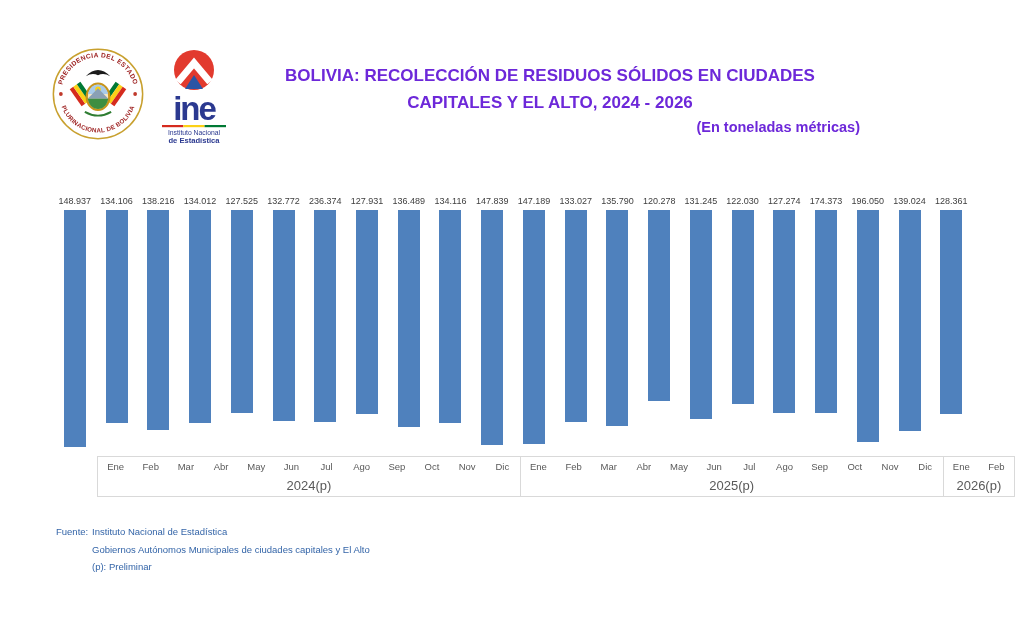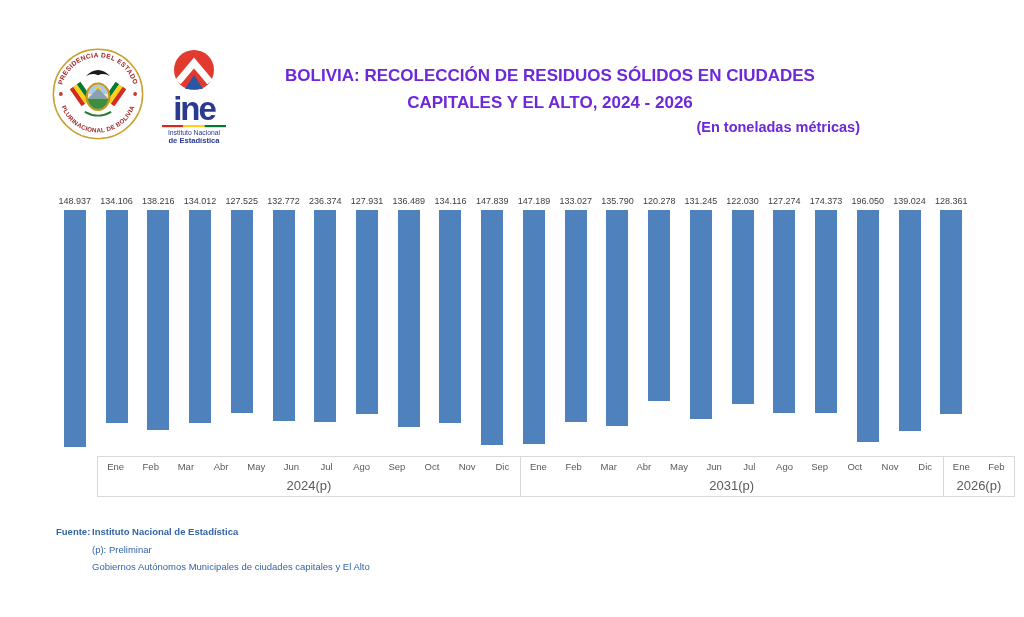--- a/index.html
+++ b/index.html
@@ -22,21 +22,21 @@
   
   #axis-band{position:absolute;left:54px;top:456px;width:918px;height:41px;display:flex;box-sizing:border-box;
              border-top:1px solid #D9D9D9;border-bottom:1px solid #D9D9D9;border-left:1px solid #D9D9D9;margin-left:43px;}
   .axis-group{display:flex;flex-direction:column;flex-basis:0;border-right:1px solid #D9D9D9;box-sizing:border-box;}
   .months-row{display:flex;height:20px;align-items:center;}
   .month-cell{flex:1 1 0;text-align:center;font-size:9.5px;color:#595959;white-space:nowrap;}
   .year-cell{height:20px;line-height:18px;text-align:center;font-size:13px;color:#595959;}
 
   
   #footer{position:absolute;left:56px;top:523px;font-size:9.5px;color:#3465A8;line-height:17.5px;}
-  .footer-row{display:flex;font-weight:bold;}
+  .footer-row{display:flex;}
   .footer-label{width:36px;}
   .footer-indent{margin-left:36px;}
 </style>
 </head>
 <body>
 
 <div id="canvas">
 
   <svg id="seal" viewBox="0 0 100 100">
     <circle cx="50" cy="50" r="47.5" fill="#ffffff" stroke="#C8A02E" stroke-width="1.6"></circle>
@@ -216,33 +216,33 @@
           <div class="month-cell">Abr</div>
           <div class="month-cell">May</div>
           <div class="month-cell">Jun</div>
           <div class="month-cell">Jul</div>
           <div class="month-cell">Ago</div>
           <div class="month-cell">Sep</div>
           <div class="month-cell">Oct</div>
           <div class="month-cell">Nov</div>
           <div class="month-cell">Dic</div>
         </div>
-        <div class="year-cell">2031(p)</div>
+        <div class="year-cell">2025(p)</div>
       </div>
       <div class="axis-group" style="flex-grow: 2;">
         <div class="months-row">
           <div class="month-cell">Ene</div>
           <div class="month-cell">Feb</div>
         </div>
         <div class="year-cell">2026(p)</div>
       </div>
     </div>
 
   <div id="footer">
     <div class="footer-row">
       <span class="footer-label">Fuente:</span>
       <span>Instituto Nacional de Estadística</span>
     </div>
+    <div class="footer-indent">Gobiernos Autónomos Municipales de ciudades capitales y El Alto</div>
     <div class="footer-indent">(p): Preliminar</div>
-    <div class="footer-indent">Gobiernos Autónomos Municipales de ciudades capitales y El Alto</div>
   </div>
 
 </div>
 
 </body></html>

